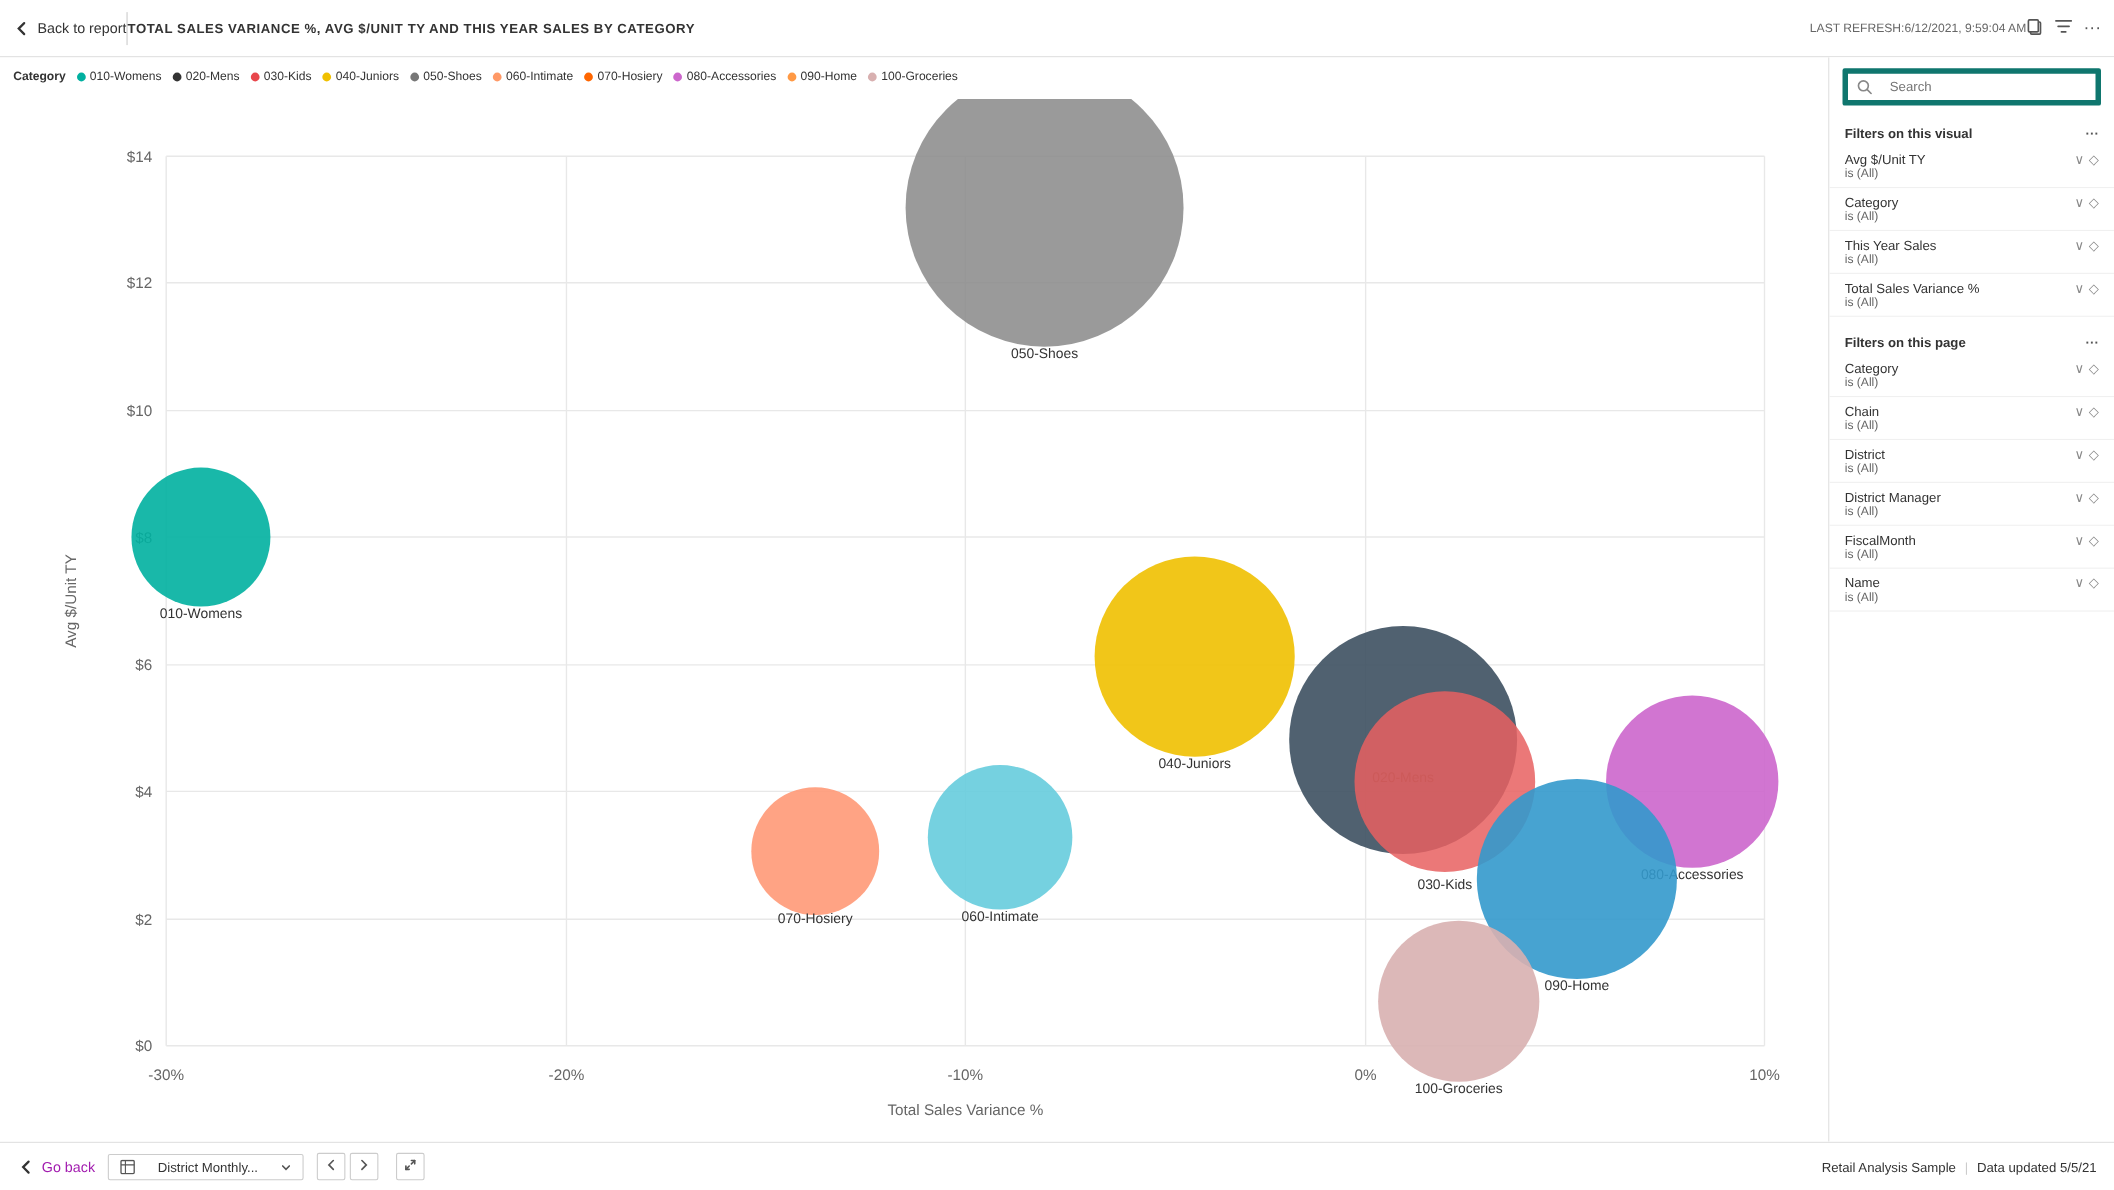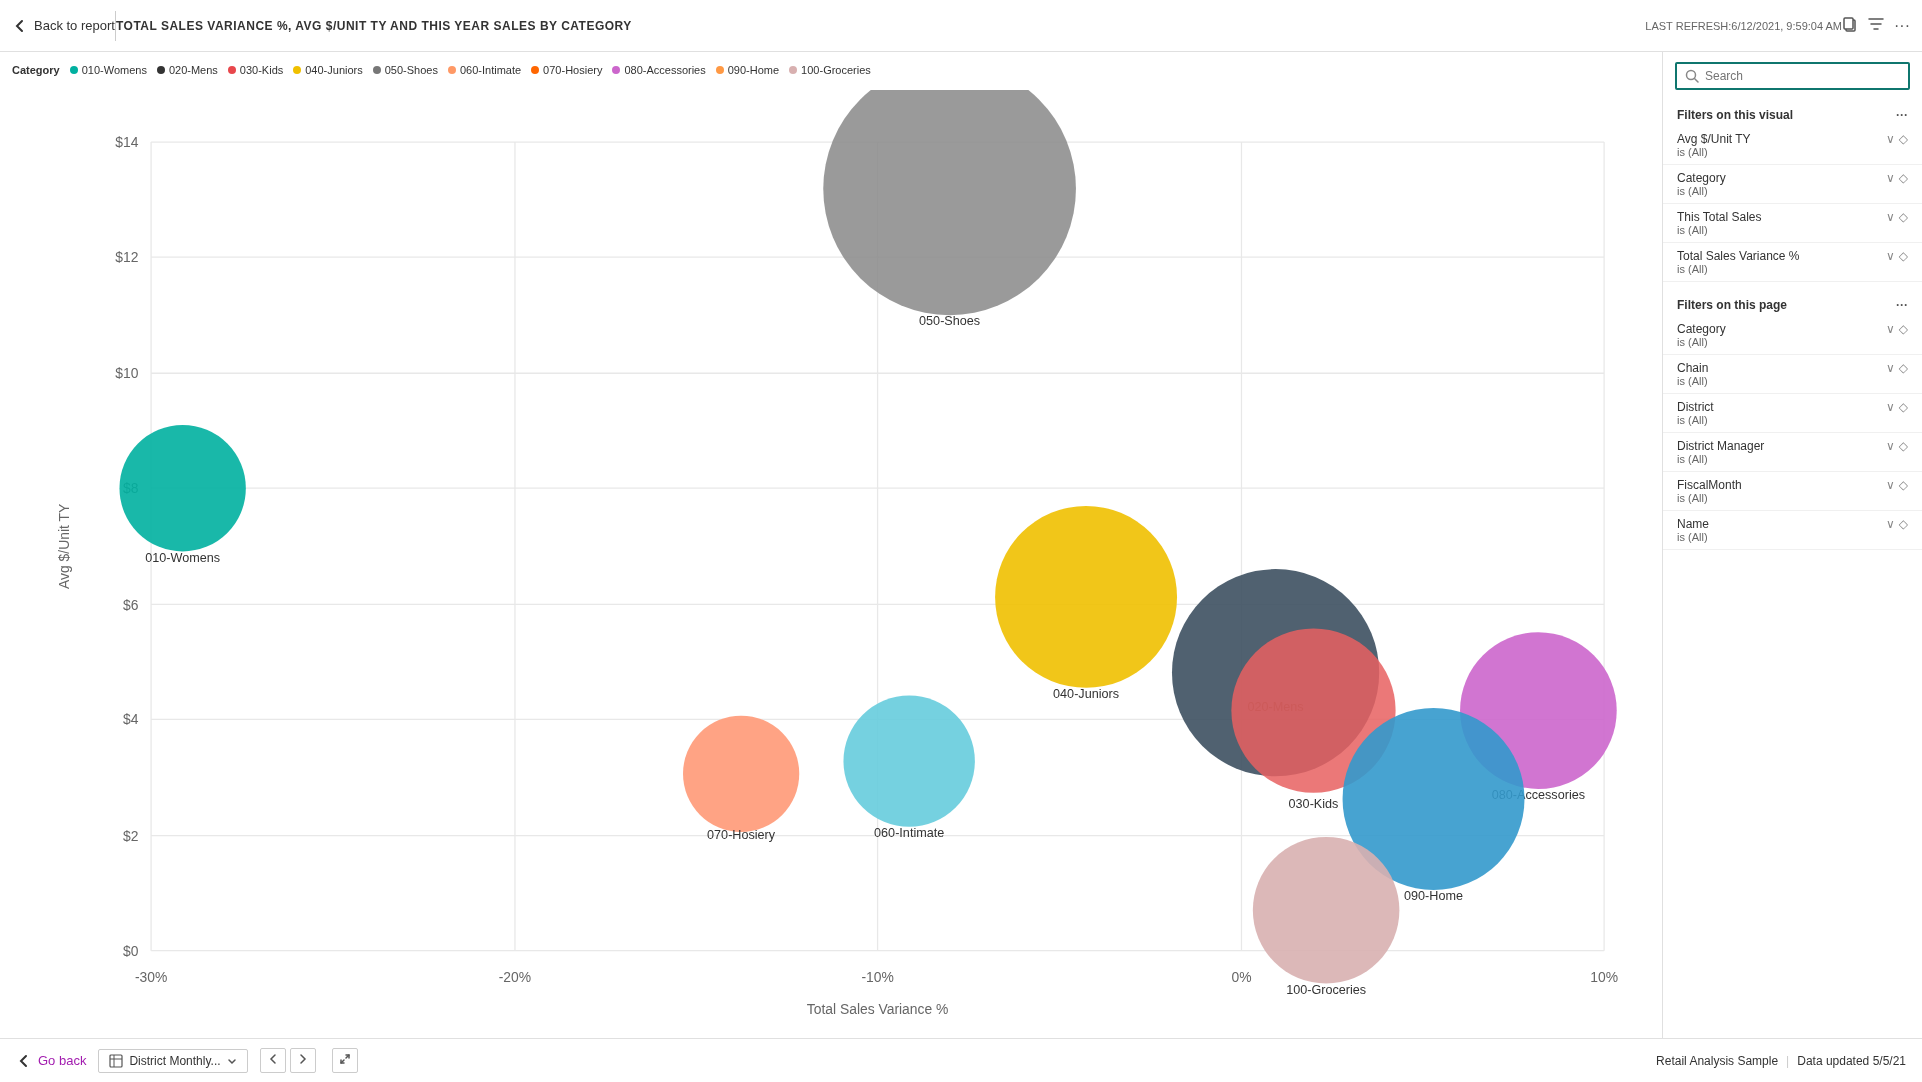--- a/index.html
+++ b/index.html
@@ -38,43 +38,43 @@
       width: 260px; border-left: 1px solid #e0e0e0; display: flex; flex-direction: column;
       background: #fff; flex-shrink: 0;
     }
     .filters-header {
       display: flex; align-items: center; justify-content: space-between;
       padding: 14px 16px; border-bottom: 1px solid #e0e0e0;
     }
     .filters-title { font-size: 15px; font-weight: 600; color: #333; display: flex; align-items: center; gap: 8px; }
     .filters-close { cursor: pointer; color: #555; font-size: 16px; }
     .filter-search {
-      margin: 10px 12px; border: 2px solid #0f766e; border-radius: 2px;
-      display: flex; align-items: center; padding: 5px 8px; gap: 6px;
+      margin: 10px 12px; border: 5px solid #0f766e; border-radius: 2px;
+      display: flex; align-items: center; padding: 5px 8px; gap: 16px;
     }
     .filter-search input { border: none; outline: none; font-size: 12px; flex: 1; }
     .filter-section-title { font-size: 12px; font-weight: 600; color: #333; padding: 8px 14px 4px 14px; display: flex; justify-content: space-between; }
     .filter-section-title .more { cursor: pointer; color: #555; }
     .filter-item {
       padding: 6px 14px; border-bottom: 1px solid #f0f0f0; cursor: pointer;
     }
     .filter-item-header { display: flex; align-items: center; justify-content: space-between; }
     .filter-item-name { font-size: 12px; color: #333; font-weight: 500; }
     .filter-item-value { font-size: 11px; color: #666; }
     .filter-item-icons { display: flex; gap: 4px; align-items: center; }
     .filter-icon { color: #888; font-size: 12px; cursor: pointer; }
     .filters-scroll { overflow-y: auto; flex: 1; }
 
     
     .bottom-bar {
       height: 44px; border-top: 1px solid #e0e0e0; display: flex; align-items: center;
       padding: 0 16px; gap: 12px; background: #fff; flex-shrink: 0;
     }
     .go-back-btn { display: flex; align-items: center; gap: 6px; cursor: pointer; font-size: 13px; color: #a21caf; }
-    .tab-item { display: flex; align-items: center; gap: 6px; padding: 4px 10px; border: 1px solid #ccc; border-radius: 2px; cursor: pointer; font-size: 12px; color: #333; }
+    .tab-item { display: flex; align-items: center; gap: 20px; padding: 4px 10px; border: 1px solid #ccc; border-radius: 2px; cursor: pointer; font-size: 12px; color: #333; }
     .nav-arrows { display: flex; gap: 4px; }
     .nav-arrow { cursor: pointer; color: #555; padding: 4px 6px; border: 1px solid #ccc; border-radius: 2px; }
     .expand-btn { cursor: pointer; color: #555; padding: 4px 6px; border: 1px solid #ccc; border-radius: 2px; margin-left: 4px; }
     .bottom-right { margin-left: auto; display: flex; align-items: center; gap: 8px; font-size: 12px; color: #333; }
     .bottom-divider { color: #ccc; }
 
     
     .grid-line { stroke: #e8e8e8; stroke-width: 1; }
     .axis-text { font-size: 11px; fill: #666; }
     .bubble-label { font-size: 10px; fill: #333; text-anchor: middle; }
@@ -261,21 +261,21 @@
           <div class="filter-item-icons">
             <span class="filter-icon">∨</span>
             <span class="filter-icon">◇</span>
           </div>
         </div>
         <div class="filter-item-value">is (All)</div>
       </div>
 
       <div class="filter-item">
         <div class="filter-item-header">
-          <span class="filter-item-name">This Total Sales</span>
+          <span class="filter-item-name">This Year Sales</span>
           <div class="filter-item-icons">
             <span class="filter-icon">∨</span>
             <span class="filter-icon">◇</span>
           </div>
         </div>
         <div class="filter-item-value">is (All)</div>
       </div>
 
       <div class="filter-item">
         <div class="filter-item-header">

